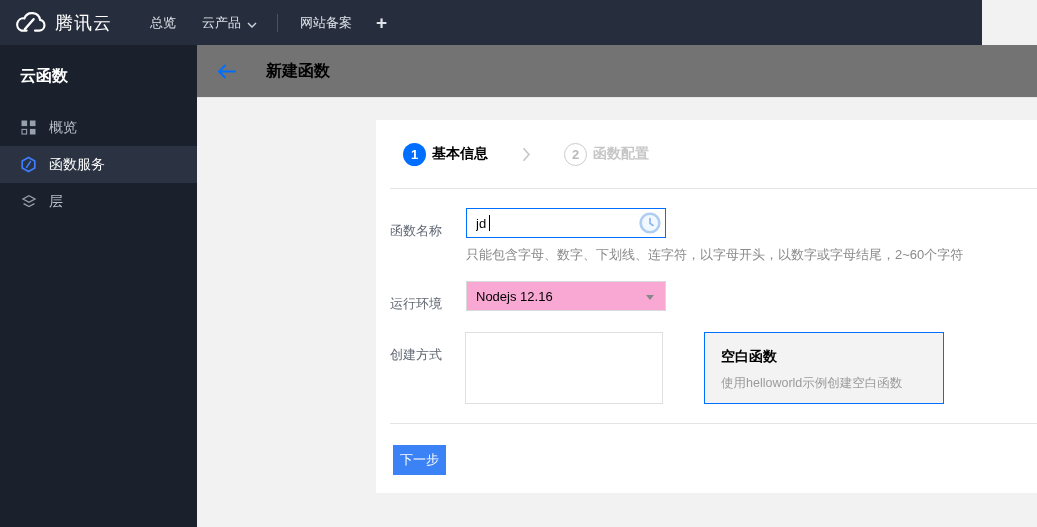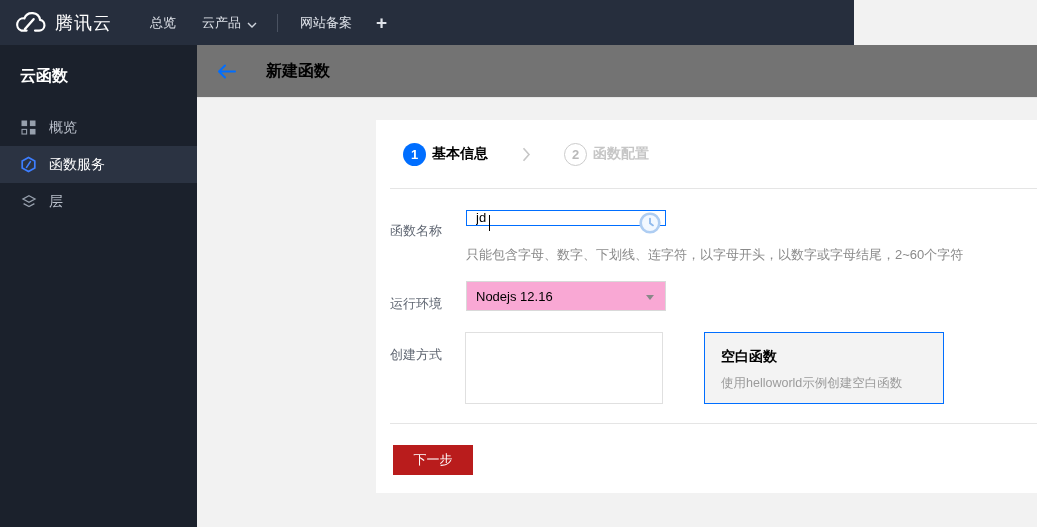--- a/index.html
+++ b/index.html
@@ -1,20 +1,20 @@
 <!DOCTYPE html>
 <html><head>
 <meta charset="utf-8">
 <style>
   * { margin:0; padding:0; box-sizing:border-box; }
   html,body { width:1037px; height:527px; overflow:hidden; }
   body { font-family:"Liberation Sans","DejaVu Sans",sans-serif; position:relative; background:#f2f2f2; }
 
   
-  .topbar { position:absolute; left:0; top:0; width:854px; height:45px; background:#262e3d; display:flex; align-items:center; z-index:5; }
+  .topbar { position:absolute; left:0; top:0; width:982px; height:45px; background:#262e3d; display:flex; align-items:center; z-index:5; }
   .brand { display:flex; align-items:center; padding-left:14px; cursor:pointer; }
   .brand-text { color:#ffffff; font-size:18px; margin-left:9px; letter-spacing:1px; }
   .topnav { display:flex; align-items:center; margin-left:38px; }
   .topnav-item { color:#dfe3ea; font-size:13px; cursor:pointer; display:flex; align-items:center; }
   .tn-overview { margin-right:26px; }
   .tn-products { margin-right:20px; }
   .tn-products .caret { margin-left:6px; margin-top:2px; }
   .topnav-divider { width:1px; height:18px; background:#4a5261; margin:0 0; }
   .tn-beian { margin-left:22px; margin-right:24px; }
   .tn-add { color:#dfe3ea; font-size:19px; font-weight:bold; cursor:pointer; line-height:1; }
@@ -50,37 +50,37 @@
   .hr-1 { top:68px; }
   .hr-2 { top:303px; }
 
   
   .form-label { position:absolute; left:14px; font-size:13px; color:#5f6672; }
   .lb-name { top:102px; }
   .lb-runtime { top:175px; }
   .lb-method { top:226px; }
 
   .name-input-wrap { position:absolute; left:90px; top:88px; width:200px; height:30px; }
-  .name-input { width:200px; height:16px; border:1px solid #006eff; background:#ffffff; font-size:13px; color:#000000; padding:0 30px 0 9px; outline:none; font-family:"Liberation Sans","DejaVu Sans",sans-serif; }
+  .name-input { width:200px; height:30px; border:1px solid #006eff; background:#ffffff; font-size:13px; color:#000000; padding:0 30px 0 9px; outline:none; font-family:"Liberation Sans","DejaVu Sans",sans-serif; }
   .text-caret { position:absolute; left:23px; top:7px; width:1px; height:16px; background:#000000; animation:blink 1s steps(1) infinite; }
   @keyframes blink { 50% { opacity:0; } }
   .clock-badge { position:absolute; right:5px; top:4px; width:22px; height:22px; }
 
   .helper-text { position:absolute; left:90px; top:126px; font-size:13px; color:#8a8a8a; white-space:nowrap; }
 
   .runtime-select { position:absolute; left:90px; top:161px; width:200px; height:30px; border:1px solid #d9d9d9; background:#f9a8d4; font-size:13px; color:#000000; display:flex; align-items:center; padding-left:9px; cursor:pointer; }
   .select-caret { position:absolute; right:11px; top:13px; width:0; height:0; border-left:4.5px solid transparent; border-right:4.5px solid transparent; border-top:5.5px solid #888888; }
 
   .cards { position:absolute; left:89px; top:212px; display:flex; }
   .method-card { width:198px; height:72px; border:1px solid #e0e0e0; background:#ffffff; padding:15px 0 0 16px; cursor:pointer; }
   .method-card.selected { width:240px; border:1px solid #006eff; background:#f3f3f3; margin-left:41px; }
   .card-title { font-size:14px; font-weight:bold; color:#000000; }
   .card-desc { font-size:12.5px; color:#9b9b9b; margin-top:9px; }
 
-  .next-btn { position:absolute; left:17px; top:325px; width:80px; height:30px; background:#b91c1c; color:#ffffff; font-size:13px; border:none; cursor:pointer; display:flex; align-items:center; justify-content:center; font-family:"Liberation Sans","DejaVu Sans",sans-serif; }
+  .next-btn { position:absolute; left:17px; top:325px; width:53px; height:30px; background:#3b82f6; color:#ffffff; font-size:13px; border:none; cursor:pointer; display:flex; align-items:center; justify-content:center; font-family:"Liberation Sans","DejaVu Sans",sans-serif; }
 </style>
 </head>
 <body>
 
 <div class="topbar">
   <div class="brand">
     <span style="display:flex;">
       <svg width="32" height="24" viewBox="0 0 32 24">
         <path d="M21 19.6h4a5.4 5.4 0 0 0 1.1-10.7A8.2 8.2 0 0 0 10.4 7.3 6.4 6.4 0 0 0 7.2 19.6h5.4" fill="none" stroke="#ffffff" stroke-width="2.2" stroke-linecap="round"></path>
         <path d="M19.6 8.2l-8.6 9.8" stroke="#ffffff" stroke-width="2.4" stroke-linecap="round"></path>

